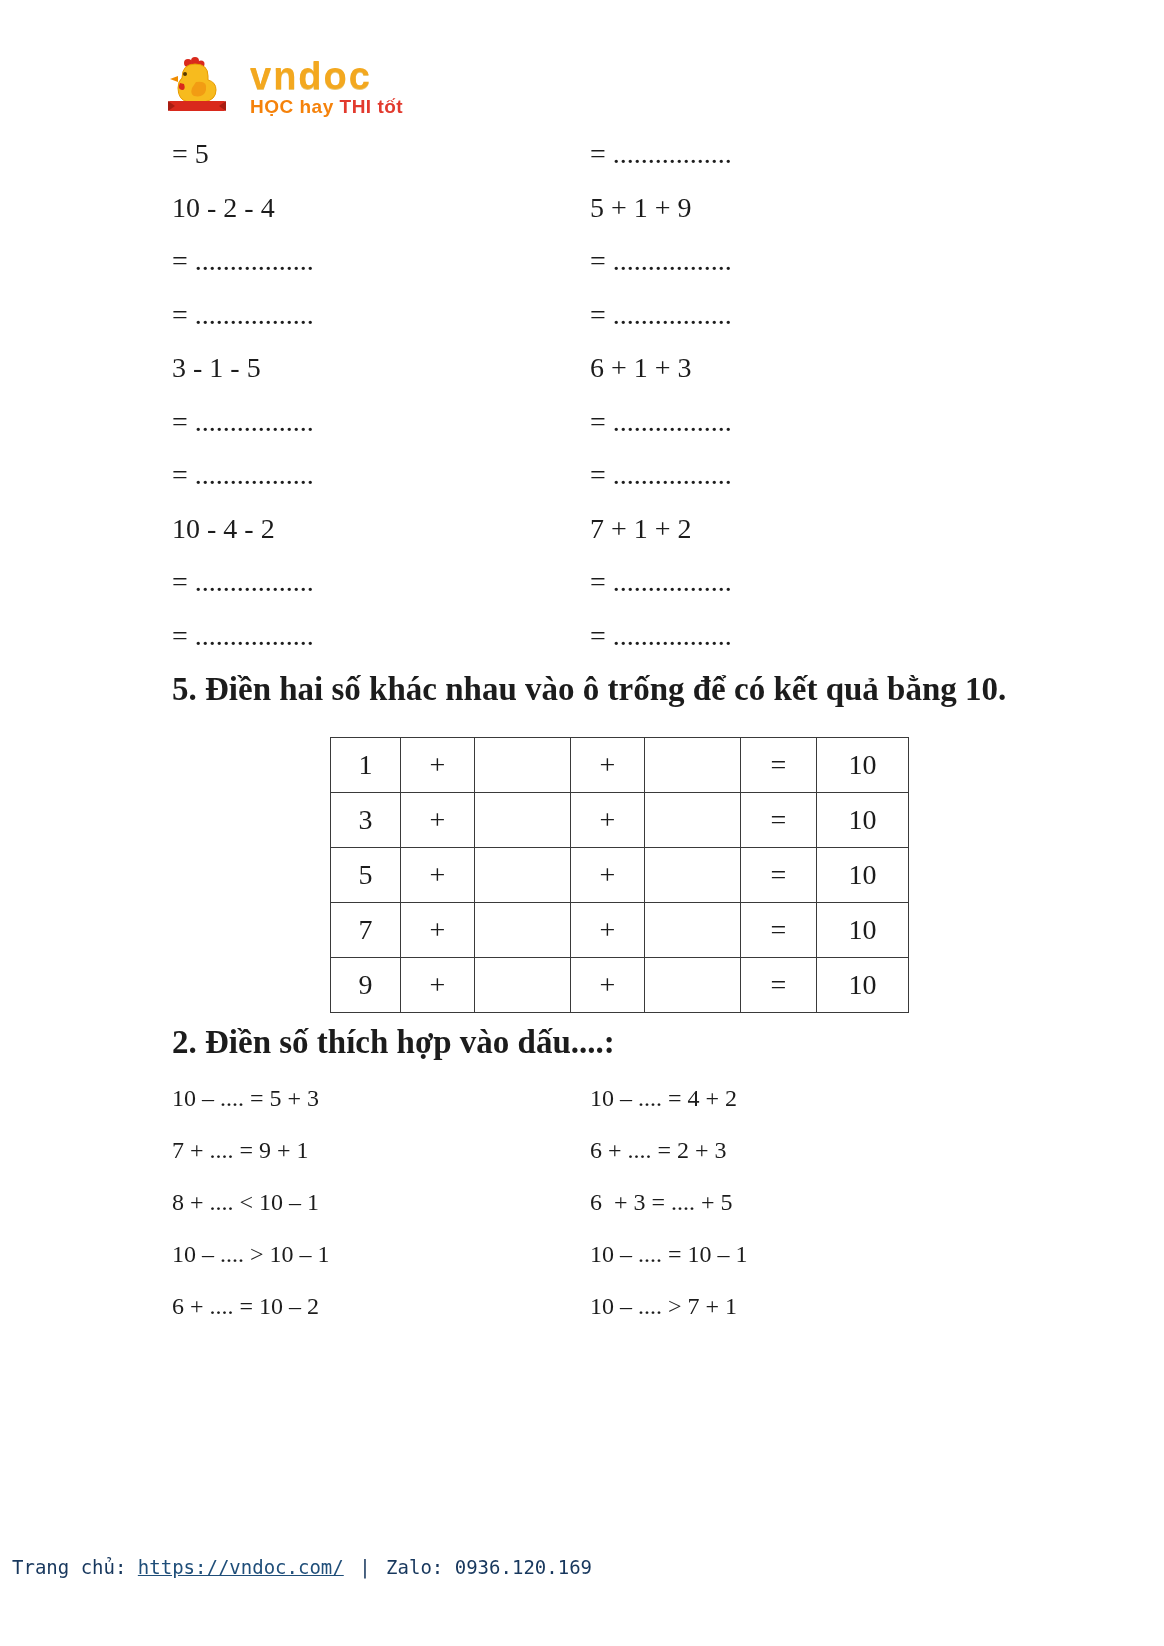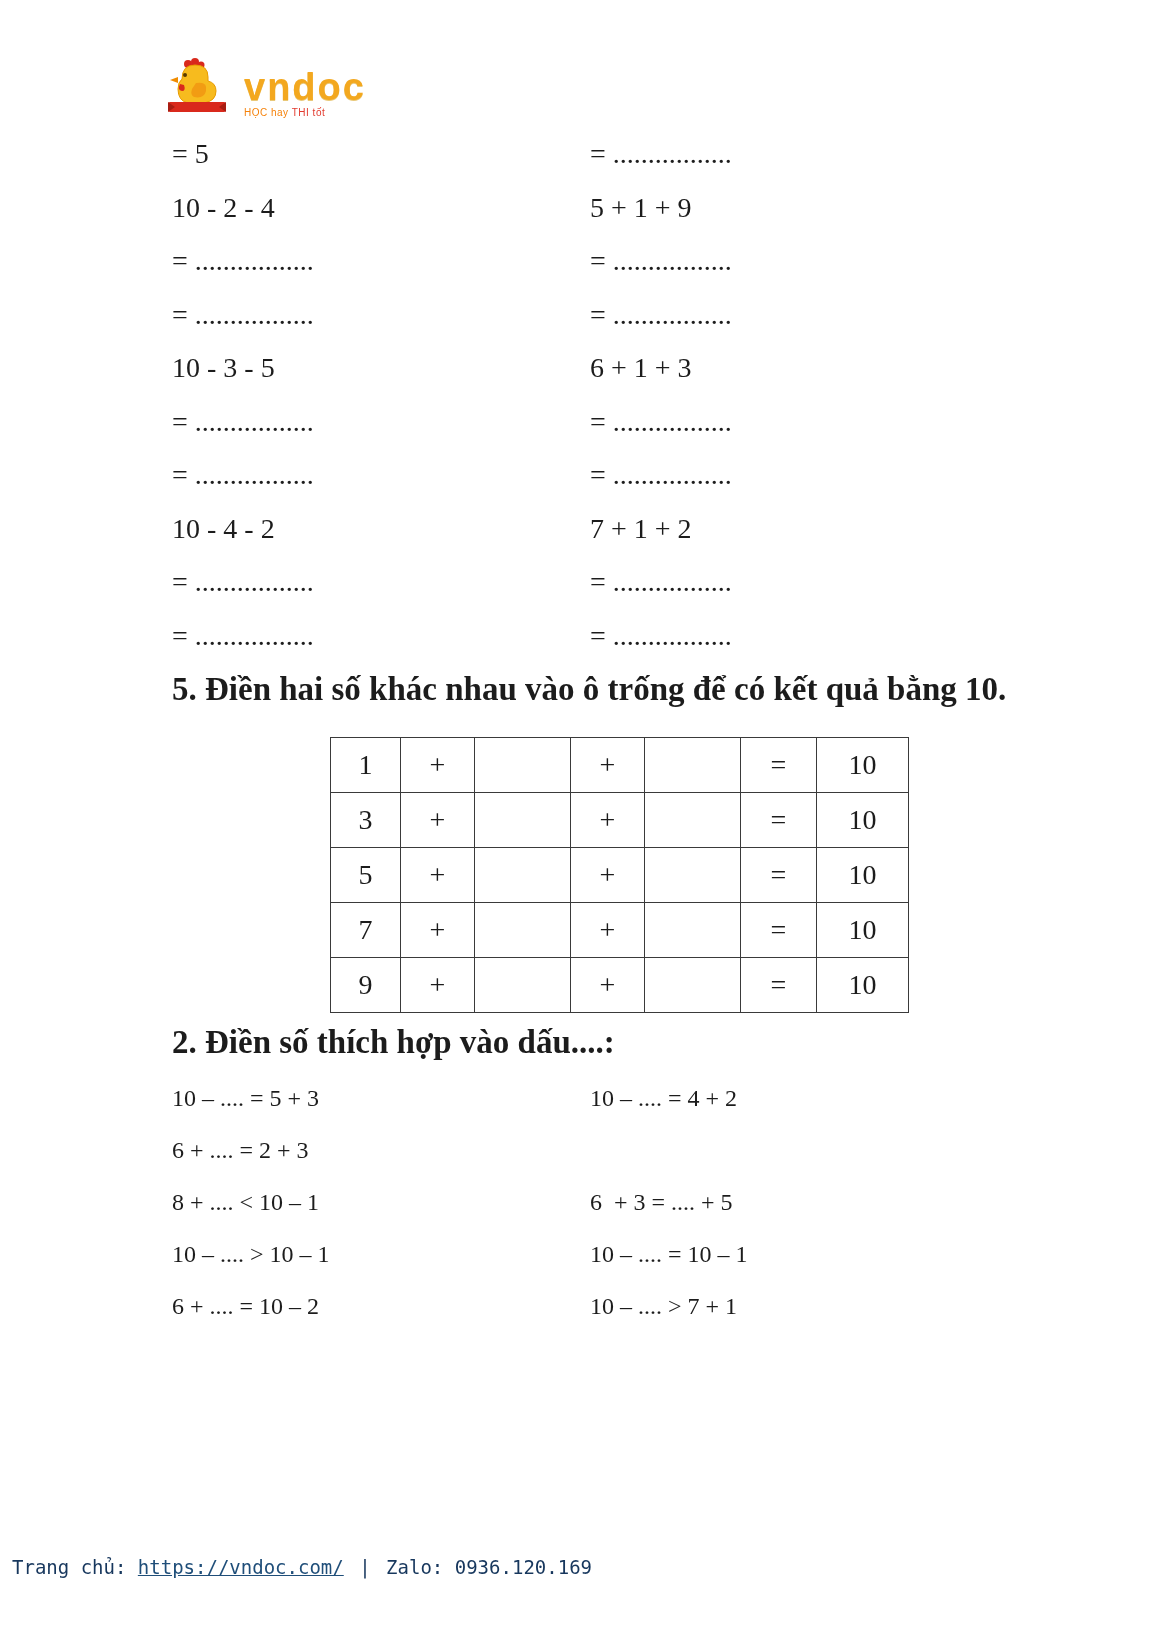--- a/index.html
+++ b/index.html
@@ -12,37 +12,37 @@
     color: #1c1c1c;
     overflow: hidden;
   }
 
   
   .logo {
     position: absolute;
     left: 168px;
     top: 54px;
     display: flex;
-    align-items: flex-end;
-    gap: 18px;
+    align-items: center;
+    gap: 24px;
     height: 64px;
   }
   .logo-text { display: flex; flex-direction: column; line-height: 1; }
   .logo-brand {
     font-family: "Liberation Sans", sans-serif;
     font-weight: bold;
     font-size: 38px;
     letter-spacing: 2px;
     color: #f3a81f;
     text-shadow: 0 1px 0 #e9c878;
   }
   .logo-tagline {
     font-family: "Liberation Sans", sans-serif;
-    font-weight: normal;
-    font-size: 10px;
+    font-weight: bold;
+    font-size: 19px;
     margin-top: 2px;
     letter-spacing: 0.5px;
   }
   .tag-left  { color: #f5820b; }
   .tag-right { color: #e23a2e; }
 
   
   .eq-block {
     position: absolute;
     left: 172px;
@@ -163,21 +163,21 @@
       </div>
       <div class="eq-row">
         <div class="eq-cell left">= .................</div>
         <div class="eq-cell right">= .................</div>
       </div>
       <div class="eq-row">
         <div class="eq-cell left">= .................</div>
         <div class="eq-cell right">= .................</div>
       </div>
       <div class="eq-row">
-        <div class="eq-cell left">10 - 3 - 5</div>
+        <div class="eq-cell left">3 - 1 - 5</div>
         <div class="eq-cell right">6 + 1 + 3</div>
       </div>
       <div class="eq-row">
         <div class="eq-cell left">= .................</div>
         <div class="eq-cell right">= .................</div>
       </div>
       <div class="eq-row">
         <div class="eq-cell left">= .................</div>
         <div class="eq-cell right">= .................</div>
       </div>
@@ -256,20 +256,21 @@
       </tbody>
   </table>
 
   <div class="section-heading" id="heading-6">2. Điền số thích hợp vào dấu....:</div>
   <div class="fill-block" id="fill-block">
       <div class="fill-row">
         <div class="fill-cell left">10 – .... = 5 + 3</div>
         <div class="fill-cell right">10 – .... = 4 + 2</div>
       </div>
       <div class="fill-row">
+        <div class="fill-cell left">7 + .... = 9 + 1</div>
         <div class="fill-cell right">6 + .... = 2 + 3</div>
       </div>
       <div class="fill-row">
         <div class="fill-cell left">8 + .... &lt; 10 – 1</div>
         <div class="fill-cell right">6  + 3 = .... + 5</div>
       </div>
       <div class="fill-row">
         <div class="fill-cell left">10 – .... &gt; 10 – 1</div>
         <div class="fill-cell right">10 – .... = 10 – 1</div>
       </div>

